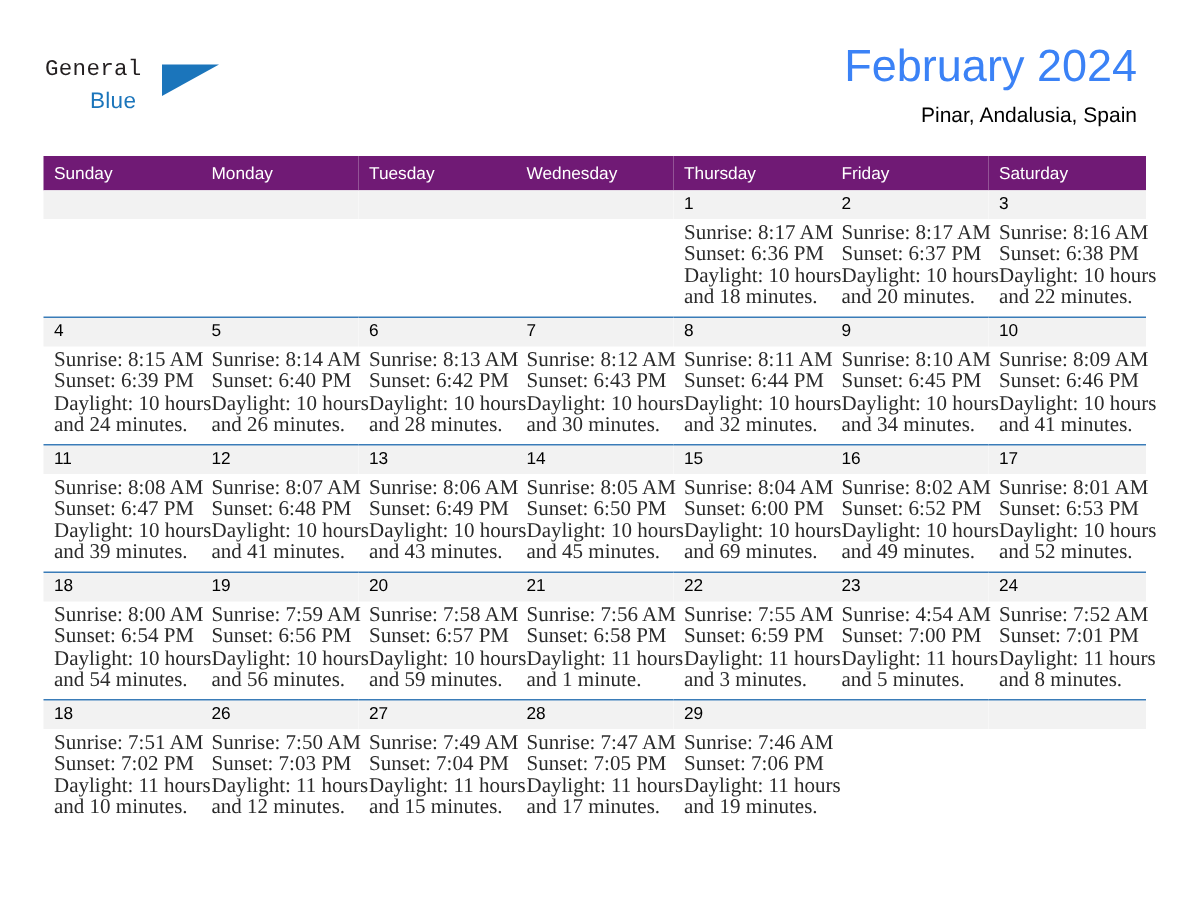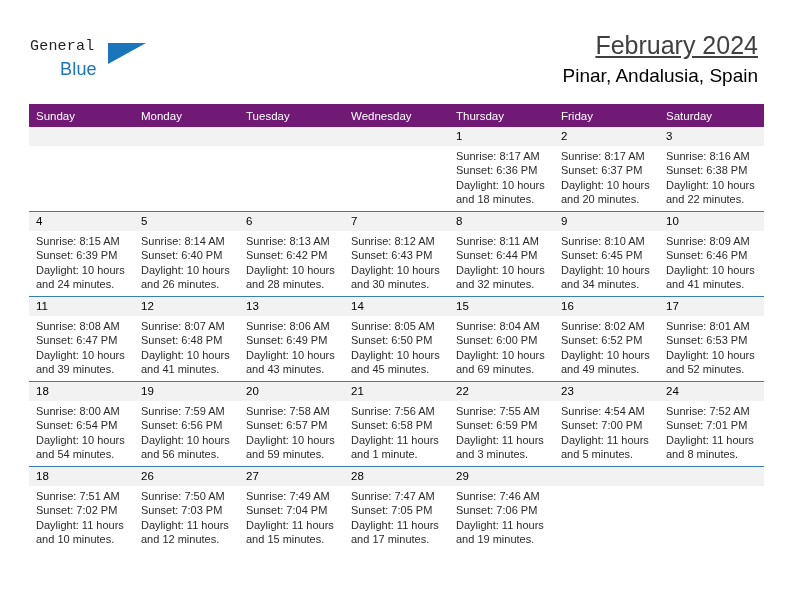--- a/index.html
+++ b/index.html
@@ -42,21 +42,21 @@
     top: 0;
     font-size: 15px;
     letter-spacing: .2px;
     color: #231f20;
     font-family: Liberation Mono, monospace;
   }
   .brand-blue {
     position: absolute;
     left: 30px;
     top: 21px;
-    font-size: 18px;
+    font-size: 15px;
     letter-spacing: .2px;
     color: #1b75bb;
     font-family: "Liberation Sans", sans-serif;
   }
   .brand-triangle {
     position: absolute;
     left: 78px;
     top: 5px;
     width: 0;
     height: 0;
@@ -64,28 +64,27 @@
     border-bottom: 21px solid transparent;
   }
 
   .title-block {
     position: absolute;
     right: 34px;
     top: 30px;
     text-align: right;
   }
   .cal-title {
-    font-size: 25px;
-    color: #404040;
+    font-size: 30px;
+    color: #3b82f6;
     line-height: 30px;
     white-space: nowrap;
-    text-decoration: underline;
   }
   .cal-subtitle {
-    font-size: 19px;
+    font-size: 14px;
     color: #000000;
     line-height: 20px;
     margin-top: 6px;
     white-space: nowrap;
   }
 
   
   .calendar {
     position: absolute;
     left: 29px;
@@ -124,23 +123,24 @@
     padding: 3px 0 3px 7px;
     height: 13px;
     line-height: 13px;
   }
   td.empty .daynum {
     background: #f2f2f2;
     color: transparent;
   }
   .details {
     padding: 3px 6px 0 7px;
-    font-size: 11px;
+    font-size: 14px;
     line-height: 14.4px;
     color: #2b2b2b;
+    font-family: Liberation Serif, serif;
   }
   .details div {
     white-space: nowrap;
   }
 </style>
 </head>
 <body>
 
 <div class="page">
 

